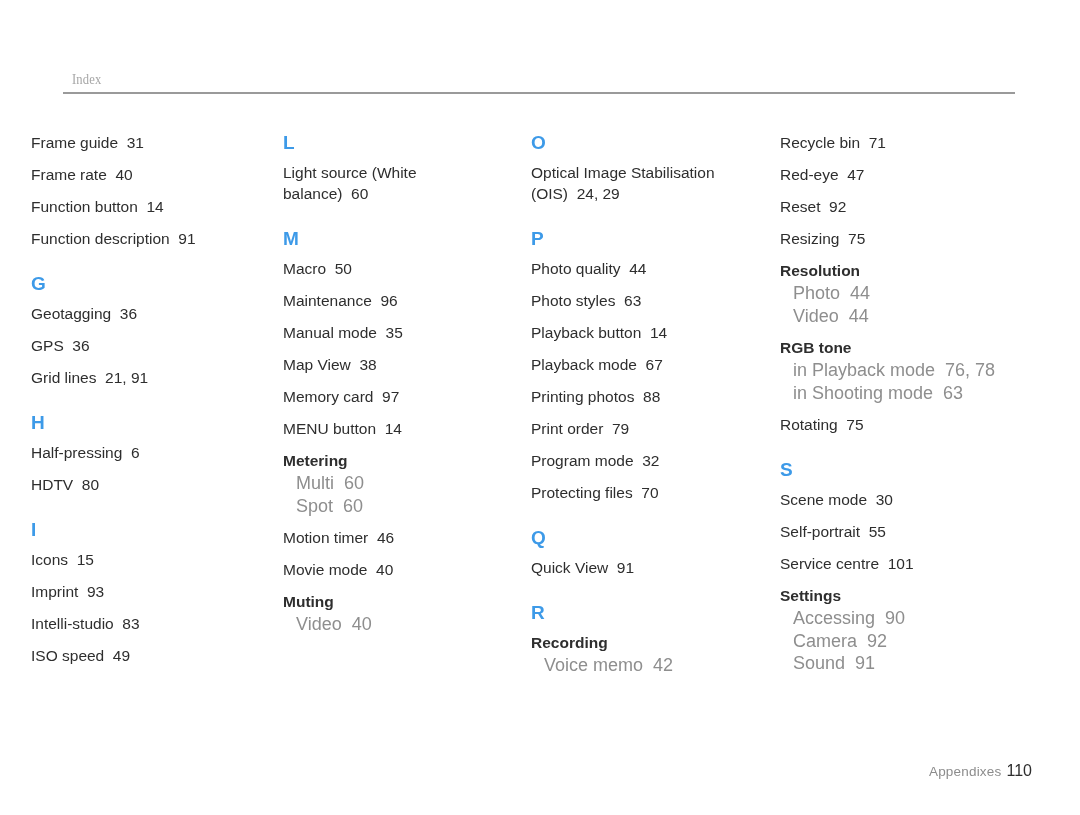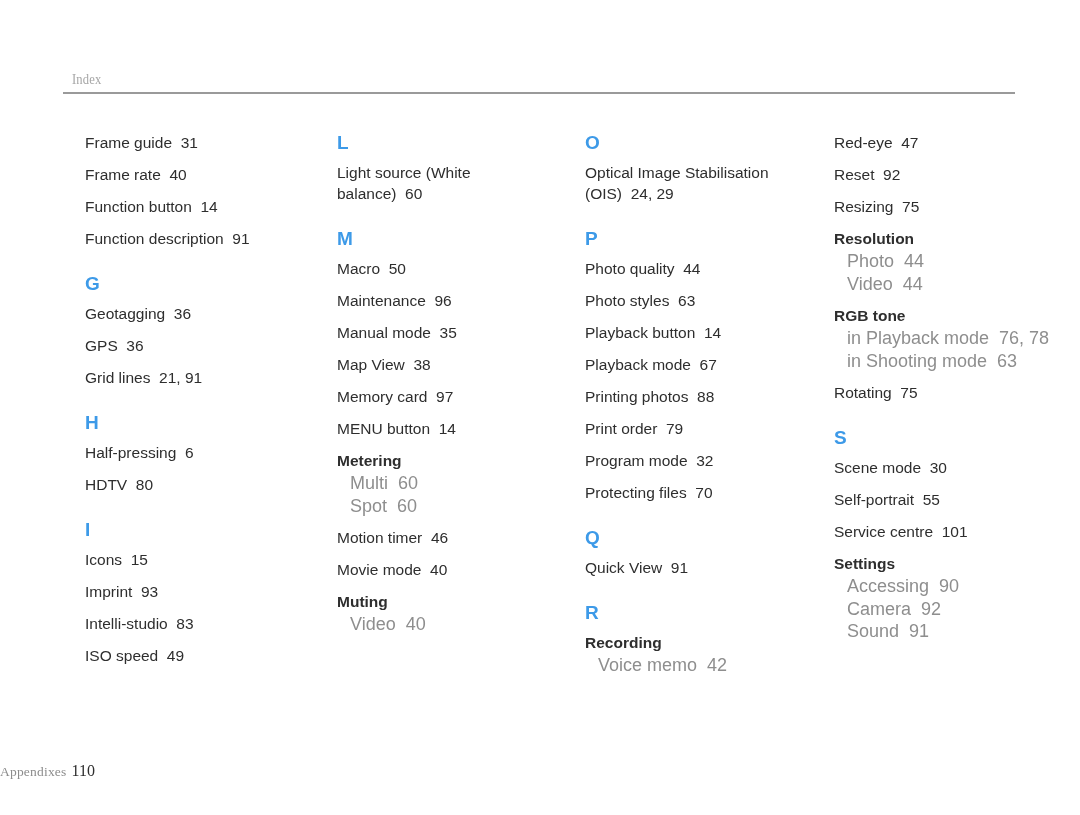--- a/index.html
+++ b/index.html
@@ -54,21 +54,21 @@
     position: absolute;
     left: 0;
     top: 132px;
     width: 1080px;
     display: flex;
   }
   .index-col {
     width: 249px;
     box-sizing: border-box;
   }
-  .index-col.col-1 { margin-left: 85px; width: 252px; }
+  .index-col.col-1 { margin-left: 31px; width: 252px; }
   .index-col.col-2 { width: 248px; }
   .index-col.col-3 { width: 249px; }
   .index-col.col-4 { width: 230px; }
 
   .letter-heading {
     font-size: 19px;
     font-weight: bold;
     color: #3d9ae8;
     line-height: 22px;
     margin: 0 0 8px 0;
@@ -102,23 +102,22 @@
   .subentry.last {
     margin-bottom: 10px;
   }
 
   
   .footer {
     position: absolute;
     left: 0;
     top: 762px;
     width: 1032px;
-    text-align: left;
+    text-align: right;
     white-space: nowrap;
-    font-family: Liberation Serif, serif;
   }
   .footer-label {
     font-size: 13.5px;
     color: #8c8c8c;
     letter-spacing: 0.2px;
   }
   .footer-page {
     font-size: 16px;
     color: #2e2e2e;
     margin-left: 5px;
@@ -183,20 +182,21 @@
         <div class="entry"><span>Print order</span><span class="pages">&nbsp;&nbsp;79</span></div>
         <div class="entry"><span>Program mode</span><span class="pages">&nbsp;&nbsp;32</span></div>
         <div class="entry"><span>Protecting files</span><span class="pages">&nbsp;&nbsp;70</span></div>
         <div class="letter-heading spaced">Q</div>
         <div class="entry"><span>Quick View</span><span class="pages">&nbsp;&nbsp;91</span></div>
         <div class="letter-heading spaced">R</div>
         <div class="entry has-subs"><span>Recording</span></div>
         <div class="subentry last"><span>Voice memo</span><span class="pages">&nbsp;&nbsp;42</span></div>
       </div>
       <div class="index-col col-4">
+        <div class="entry"><span>Recycle bin</span><span class="pages">&nbsp;&nbsp;71</span></div>
         <div class="entry"><span>Red-eye</span><span class="pages">&nbsp;&nbsp;47</span></div>
         <div class="entry"><span>Reset</span><span class="pages">&nbsp;&nbsp;92</span></div>
         <div class="entry"><span>Resizing</span><span class="pages">&nbsp;&nbsp;75</span></div>
         <div class="entry has-subs"><span>Resolution</span></div>
         <div class="subentry"><span>Photo</span><span class="pages">&nbsp;&nbsp;44</span></div>
         <div class="subentry last"><span>Video</span><span class="pages">&nbsp;&nbsp;44</span></div>
         <div class="entry has-subs"><span>RGB tone</span></div>
         <div class="subentry"><span>in Playback mode</span><span class="pages">&nbsp;&nbsp;76, 78</span></div>
         <div class="subentry last"><span>in Shooting mode</span><span class="pages">&nbsp;&nbsp;63</span></div>
         <div class="entry"><span>Rotating</span><span class="pages">&nbsp;&nbsp;75</span></div>

